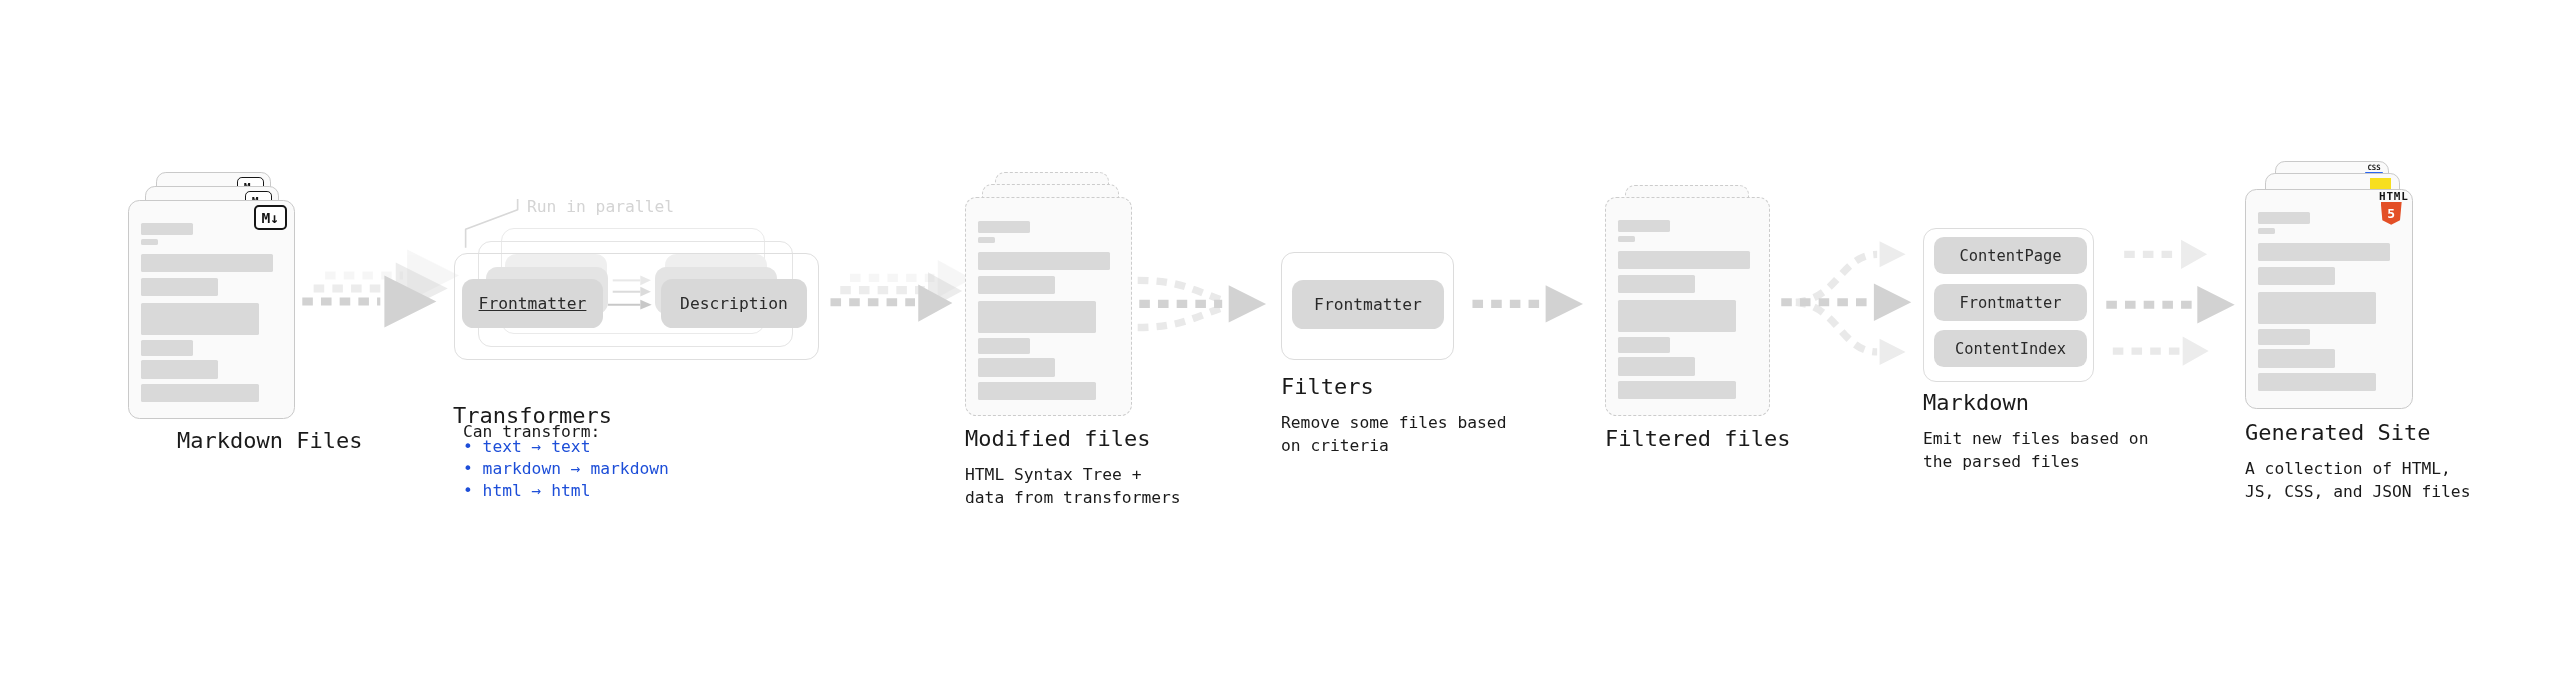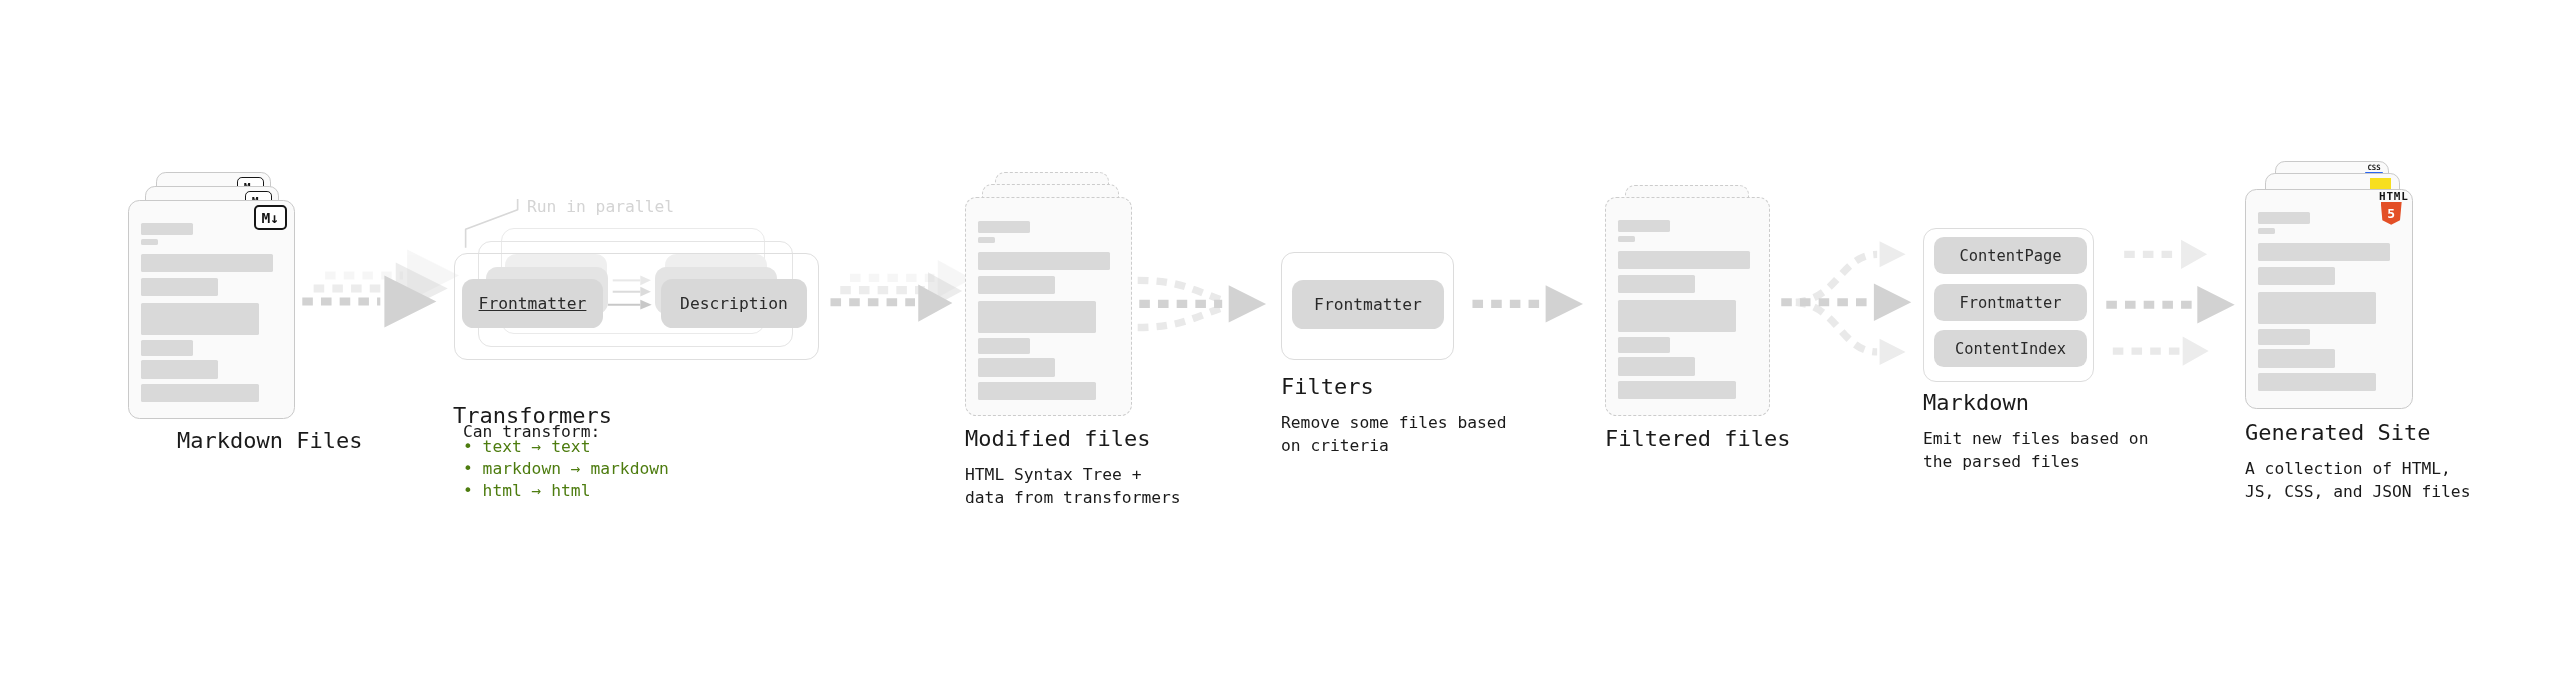--- a/index.html
+++ b/index.html
@@ -26,21 +26,21 @@
   .obox.filled{background:#ffffff;border-color:#dcdcdc;}
   
   .pill{position:absolute;box-sizing:border-box;background:#d8d8d8;border-radius:11.4px;display:flex;align-items:center;
     justify-content:center;color:#2a2a2a;font-size:16.3px;white-space:nowrap;}
   .pill.small{font-size:15.4px;border-radius:9.8px;}
   .pill.ghost1{background:#e4e4e4;}
   .pill.ghost2{background:#efefef;}
   
   .title{position:absolute;font-size:22px;line-height:24.4px;color:#1a1a1a;white-space:nowrap;}
   .desc{position:absolute;font-size:16.3px;line-height:23px;color:#1a1a1a;white-space:pre-line;}
-  .bullets{position:absolute;font-size:16.3px;line-height:22px;color:#4d7c0f;}
+  .bullets{position:absolute;font-size:16.3px;line-height:22px;color:#1d4ed8;}
   .annotation{position:absolute;font-size:16.3px;color:#d4d4d4;white-space:nowrap;}
   
   .badge-css{position:absolute;width:18px;text-align:center;font-size:7.3px;font-weight:bold;line-height:7.3px;color:#161616;}
   .badge-css .bar-blue{height:3.3px;background:#2965f1;margin-top:0.8px;border-radius:0.8px;}
   .badge-js{position:absolute;background:#f7df1e;}
   .html5{position:absolute;width:24.4px;text-align:center;}
   .html5 .html-word{font-size:11px;font-weight:bold;letter-spacing:0.8px;line-height:9px;color:#161616;}
   .html5 .shield{width:21px;height:23px;margin:0.8px auto 0;background:#e34f26;
     clip-path:polygon(0 0,100% 0,92% 80%,50% 100%,8% 80%);
     display:flex;align-items:center;justify-content:center;color:#ffffff;font-size:13px;font-weight:bold;}

